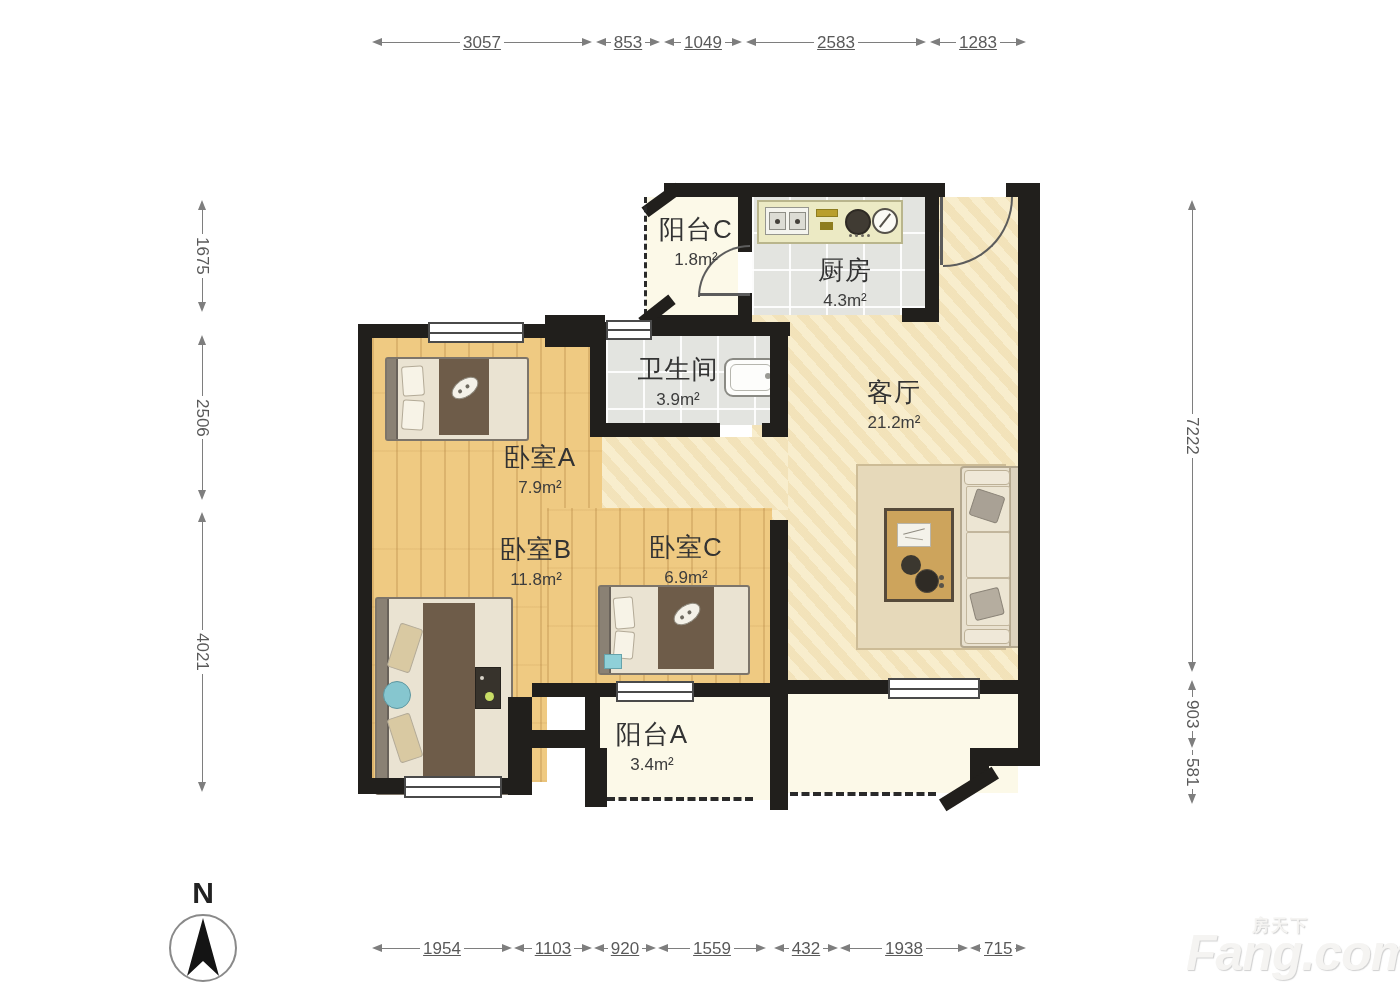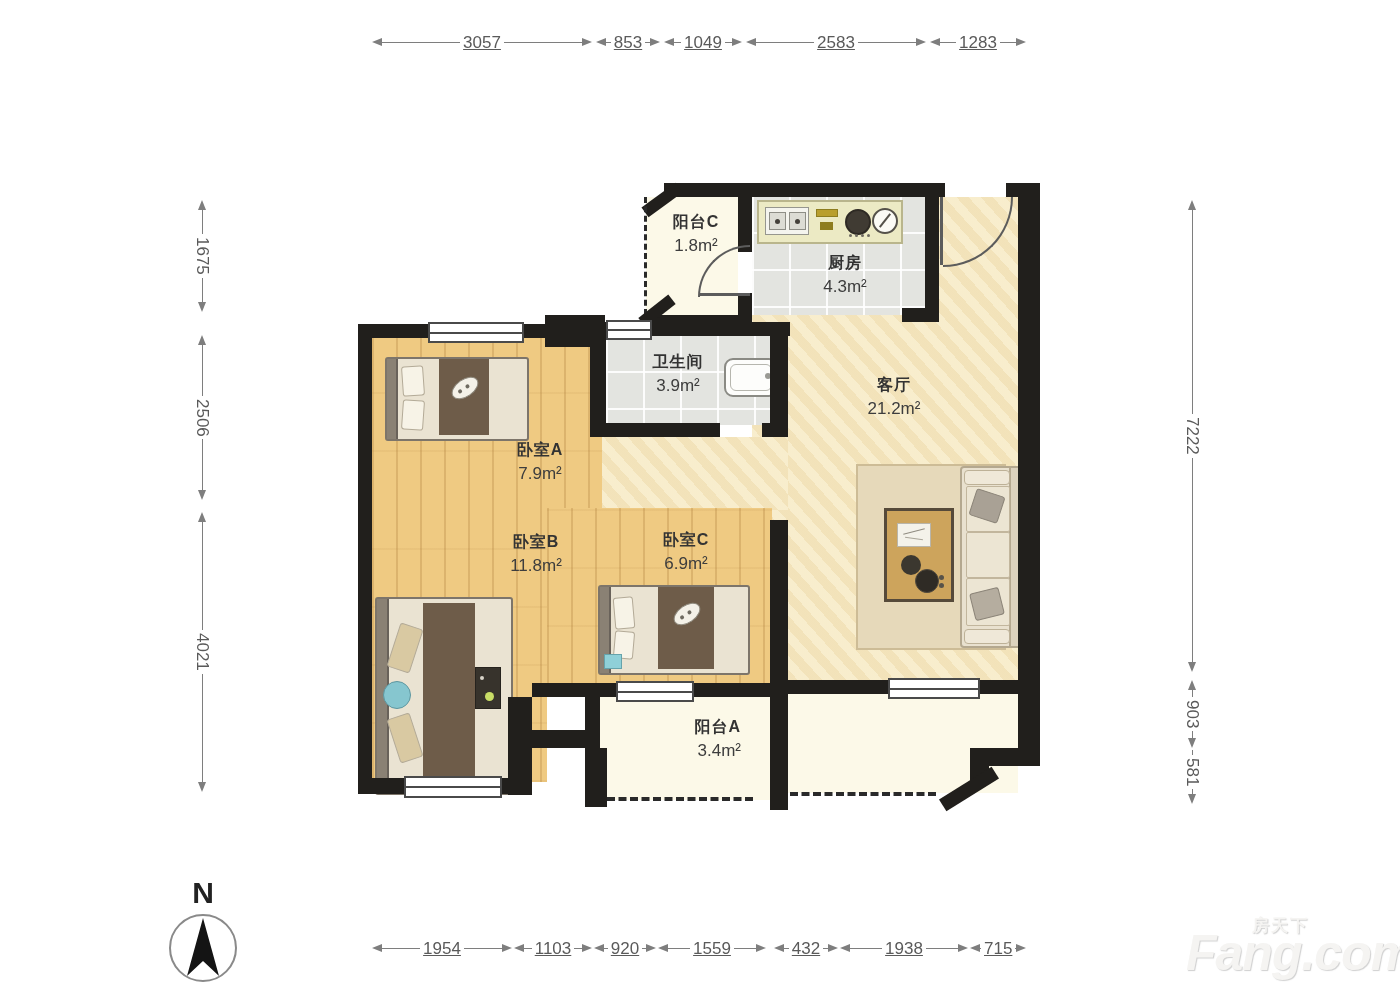--- a/index.html
+++ b/index.html
@@ -28,21 +28,21 @@
   .win{position:absolute;background:#fff;border:2px solid #4a4a4a;}
   .win:after{content:"";position:absolute;left:0;right:0;top:50%;height:2px;margin-top:-1px;background:#4a4a4a;}
 
   
   .arc-br{position:absolute;border-right:2px solid #5c5c5c;border-bottom:2px solid #5c5c5c;border-bottom-right-radius:100%;}
   .arc-tl{position:absolute;border-left:2px solid #5c5c5c;border-top:2px solid #5c5c5c;border-top-left-radius:100%;}
   .leaf{position:absolute;background:#5c5c5c;}
 
   
   .room-label{position:absolute;width:110px;margin-left:-55px;text-align:center;z-index:40;color:#333;}
-  .room-label .rname{font-size:16px;font-weight:700;letter-spacing:1px;}
+  .room-label .rname{font-size:26px;font-weight:400;letter-spacing:1px;}
   .room-label .rarea{font-size:17px;margin-top:3px;color:#3d3d3d;}
 
   
   .dim-h{position:absolute;display:flex;align-items:center;height:16px;color:#5a5a5a;text-decoration:underline;}
   .dim-h .ln{flex:1;height:0;border-top:1.6px solid #7e7e7e;min-width:1px;}
   .dim-h .lab{font-size:17px;line-height:1;padding:0 3px;white-space:nowrap;}
   .tri{width:0;height:0;}
   .tri-l{border-top:4px solid transparent;border-bottom:4px solid transparent;border-right:10px solid #7e7e7e;}
   .tri-r{border-top:4px solid transparent;border-bottom:4px solid transparent;border-left:10px solid #7e7e7e;}
   .dim-v{position:absolute;display:flex;flex-direction:column;align-items:center;width:16px;color:#5a5a5a;}
@@ -247,21 +247,21 @@
       <div class="rarea">7.9m²</div>
     </div>
   <div class="room-label" style="left:536px;top:532px;">
     <div class="rname">卧室B</div>
       <div class="rarea">11.8m²</div>
     </div>
   <div class="room-label" style="left:686px;top:530px;">
     <div class="rname">卧室C</div>
       <div class="rarea">6.9m²</div>
     </div>
-  <div class="room-label" style="left:686px;top:717px;text-align:right;">
+  <div class="room-label" style="left:652px;top:717px;">
     <div class="rname">阳台A</div>
       <div class="rarea">3.4m²</div>
     </div>
 
   <div class="dim-h" style="left:372px;top:34px;width:220px;">
     <span class="tri tri-l"></span>
       <span class="ln"></span>
       <span class="lab">3057</span>
       <span class="ln"></span>
       <span class="tri tri-r"></span>

